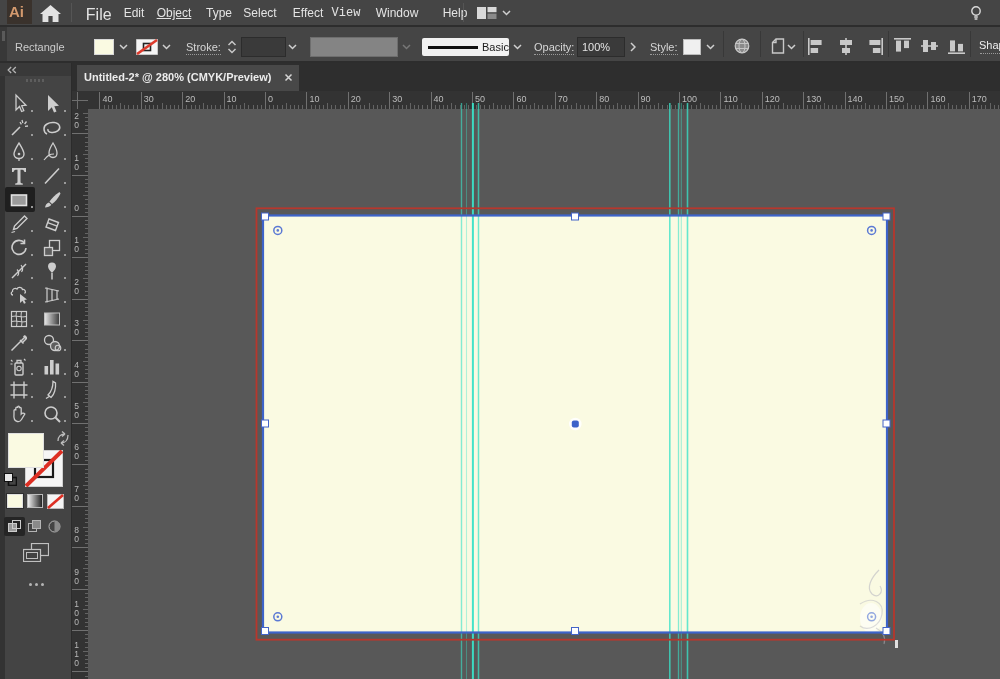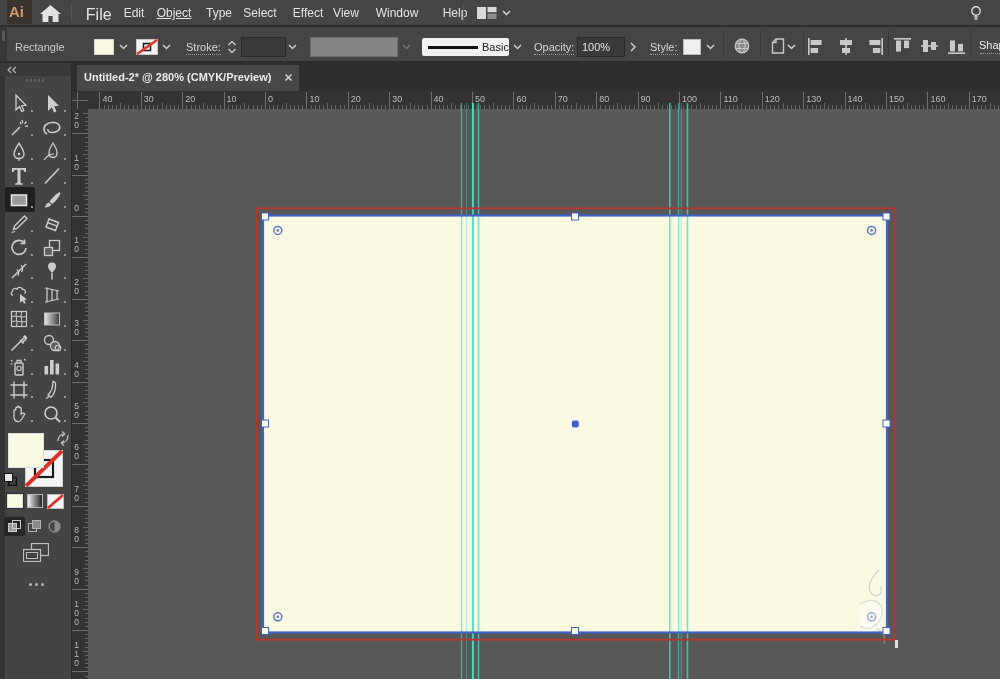--- a/index.html
+++ b/index.html
@@ -16,21 +16,21 @@
 <svg class="abs" style="left:40px;top:5px;" width="21" height="17" viewBox="0 0 21 17">
 <path d="M10.5 0 L21 9 L18.5 9 L18.5 17 L12.6 17 L12.6 11 L8.4 11 L8.4 17 L2.5 17 L2.5 9 L0 9 Z" fill="#e2e2e2"></path>
   </svg>
 <div class="abs" style="left:71px;top:3px;width:1px;height:19px;background:#555;"></div>
 <div class="abs" style="left:98.7px;top:6px;transform:translateX(-50%);font-size:16px;color:#e4e4e4;">File</div>
 <div class="abs" style="left:134px;top:6px;transform:translateX(-50%);font-size:12px;color:#e4e4e4;">Edit</div>
 <div class="abs" style="left:174px;top:6px;transform:translateX(-50%);font-size:12px;color:#e4e4e4;text-decoration:underline;">Object</div>
 <div class="abs" style="left:219px;top:6px;transform:translateX(-50%);font-size:12px;color:#e4e4e4;">Type</div>
 <div class="abs" style="left:260px;top:6px;transform:translateX(-50%);font-size:12px;color:#e4e4e4;">Select</div>
 <div class="abs" style="left:308px;top:6px;transform:translateX(-50%);font-size:12px;color:#e4e4e4;">Effect</div>
-<div class="abs" style="left:346px;top:6px;transform:translateX(-50%);font-size:12px;color:#e4e4e4;">View</div>
+<div class="abs" style="left:346px;top:6px;transform:translateX(-50%);font-size:12px;color:#e4e4e4;font-family:Liberation Mono, monospace;">View</div>
 <div class="abs" style="left:397px;top:6px;transform:translateX(-50%);font-size:12px;color:#e4e4e4;">Window</div>
 <div class="abs" style="left:443px;top:6px;transform:translateX(-50%);font-size:12px;color:#e4e4e4;padding-left:24px;">Help</div>
 <div class="abs" style="left:463px;top:3px;width:1px;height:19px;background:#555;"></div>
 <svg class="abs" style="left:477px;top:7px;" width="20" height="12" viewBox="0 0 20 12">
 <rect x="0" y="0" width="9" height="12" fill="#d9d9d9"></rect>
 <rect x="10.5" y="0" width="9" height="5.2" fill="#d9d9d9"></rect>
 <rect x="10.5" y="6.6" width="9" height="5.4" fill="#8a8a8a"></rect>
   </svg>
 <svg class="abs" style="left:502px;top:10px;" width="9" height="6" viewBox="0 0 9 6">
 <path d="M1 1 L4.5 4.5 L8 1" stroke="#cfcfcf" stroke-width="1.5" fill="none"></path>

